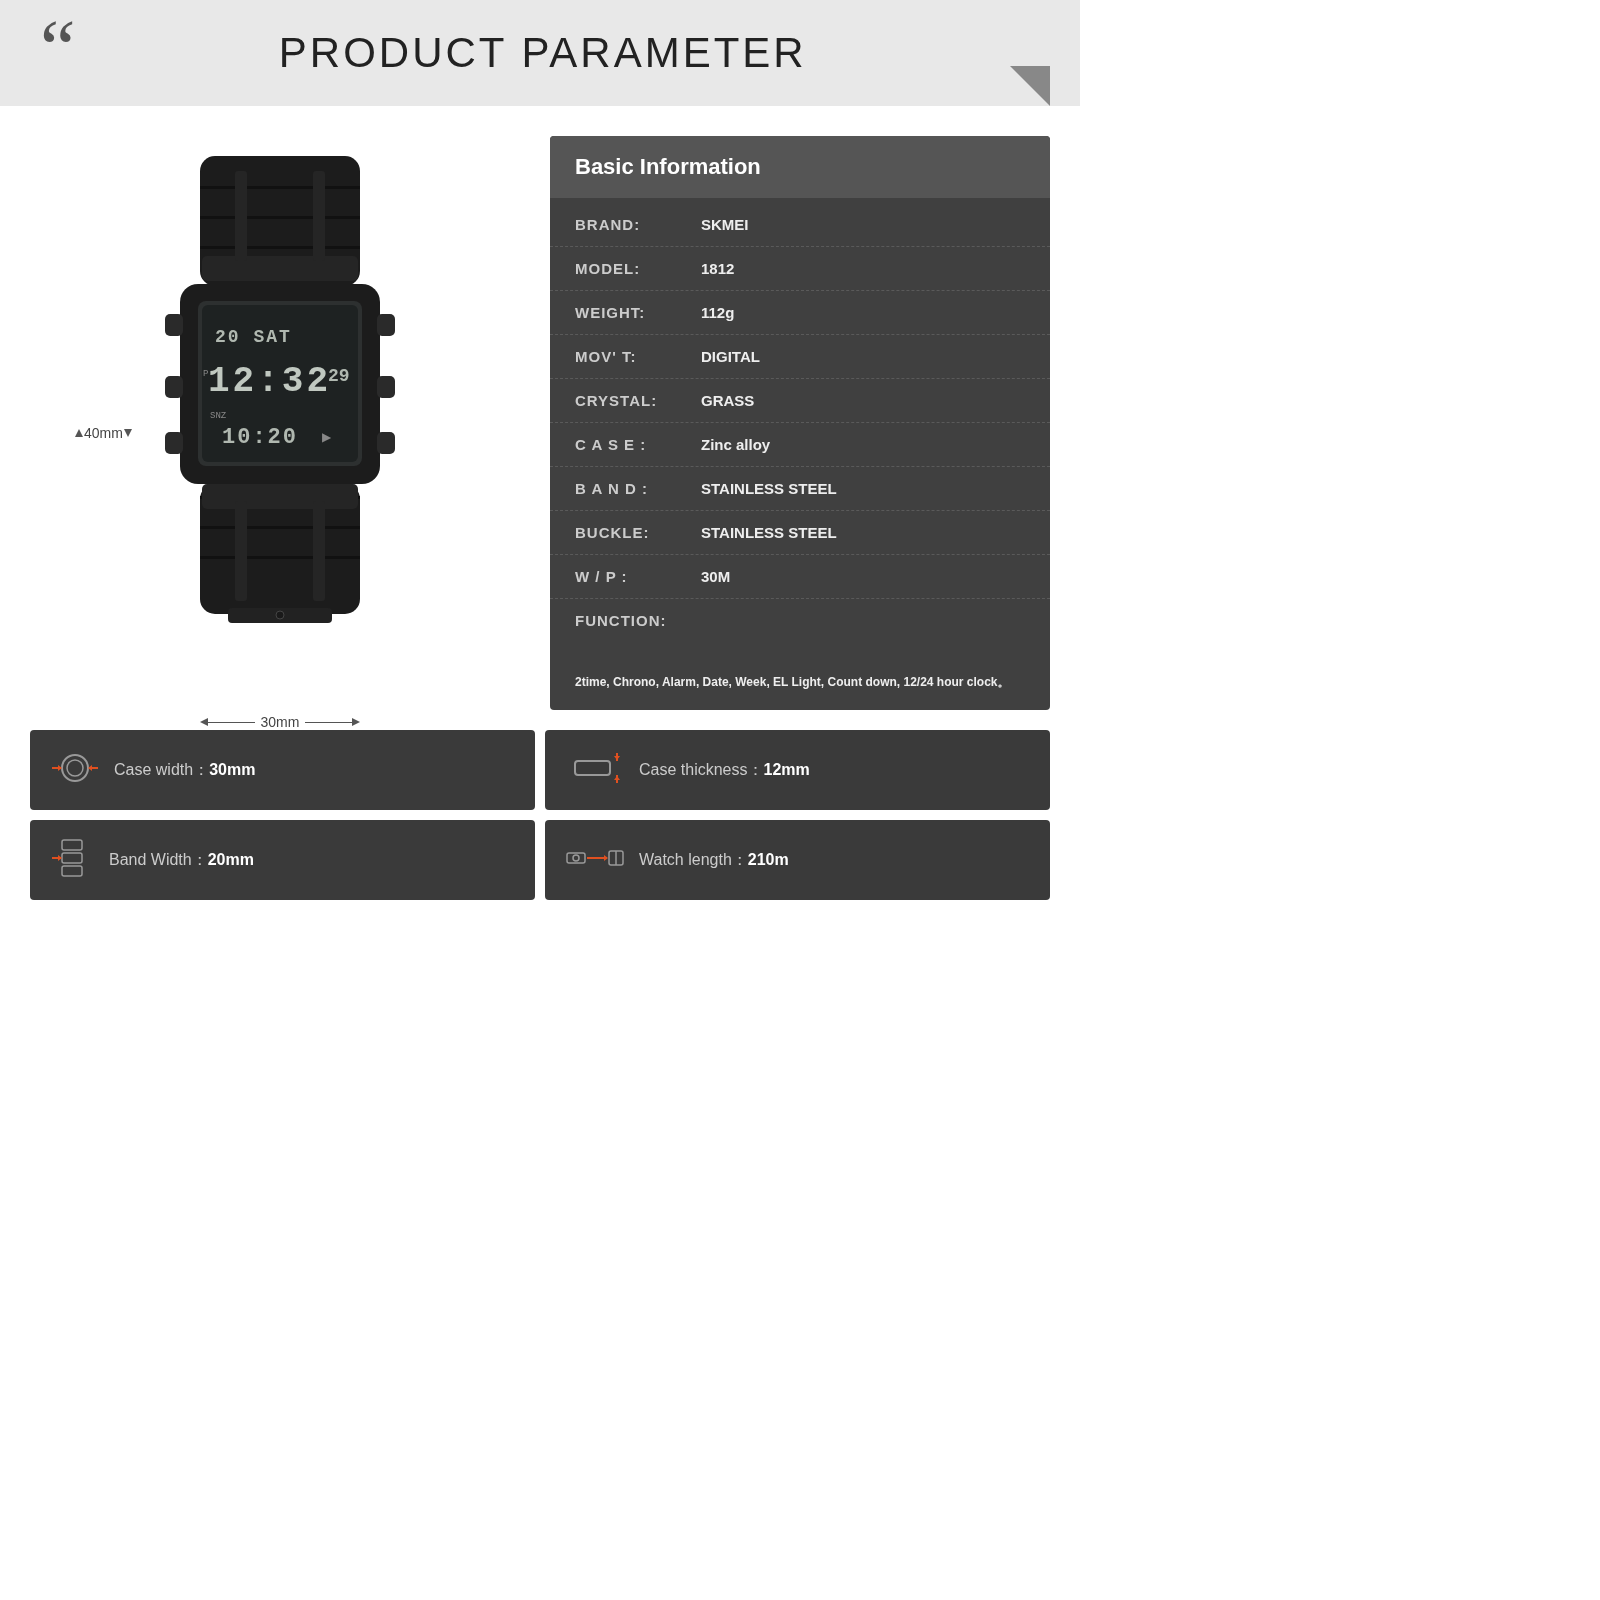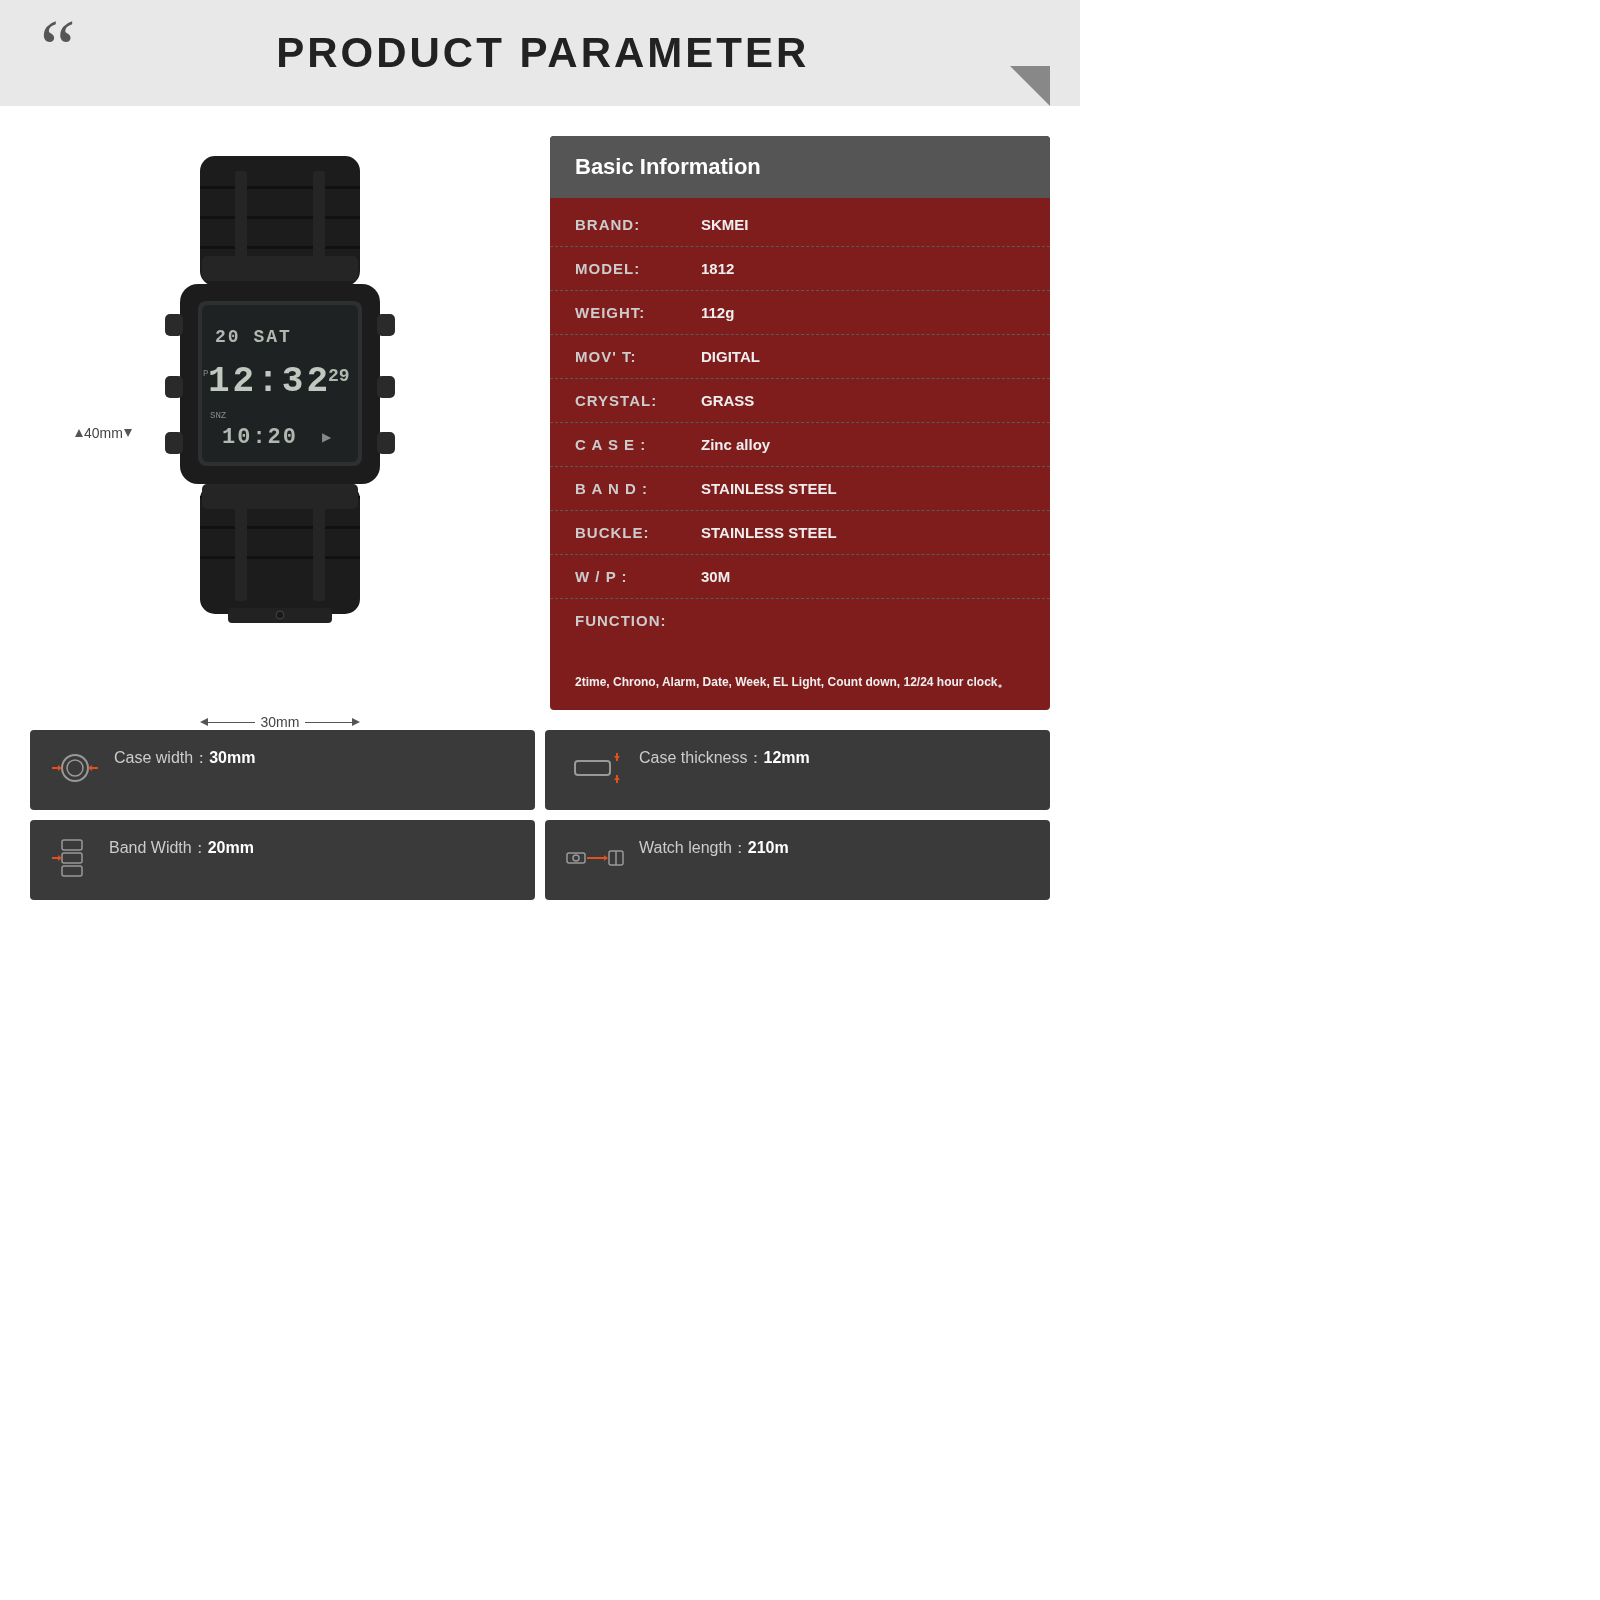--- a/index.html
+++ b/index.html
@@ -26,21 +26,21 @@
     .quote-mark {
       font-size: 80px;
       color: #555;
       line-height: 1;
       font-family: Georgia, serif;
       margin-right: 30px;
       margin-top: -10px;
     }
     .header-title {
       font-size: 42px;
-      font-weight: 700;
+      font-weight: 400;
       letter-spacing: 3px;
       color: #222;
       text-transform: uppercase;
       flex: 1;
       text-align: center;
       margin-right: 60px;
     }
     .header-triangle {
       width: 0;
       height: 0;
@@ -66,21 +66,21 @@
       display: flex;
       flex-direction: column;
       align-items: center;
       position: relative;
       padding-top: 20px;
     }
 
     
     .info-panel {
       flex: 1;
-      background: #7f1d1d;
+      background: #404040;
       padding: 0;
       border-radius: 4px;
       overflow: hidden;
     }
 
     .info-header {
       background: #555555;
       padding: 18px 25px;
     }
     .info-header-title {
@@ -134,20 +134,21 @@
       grid-template-rows: 1fr 1fr;
       gap: 10px;
       padding: 0 30px 30px 30px;
     }
 
     .metric-box {
       background: #3a3a3a;
       border-radius: 4px;
       padding: 18px 20px;
       display: flex;
+      align-items: center;
       gap: 14px;
     }
 
     .metric-icon {
       flex-shrink: 0;
     }
 
     .metric-text {
       font-size: 16px;
       color: #cccccc;

